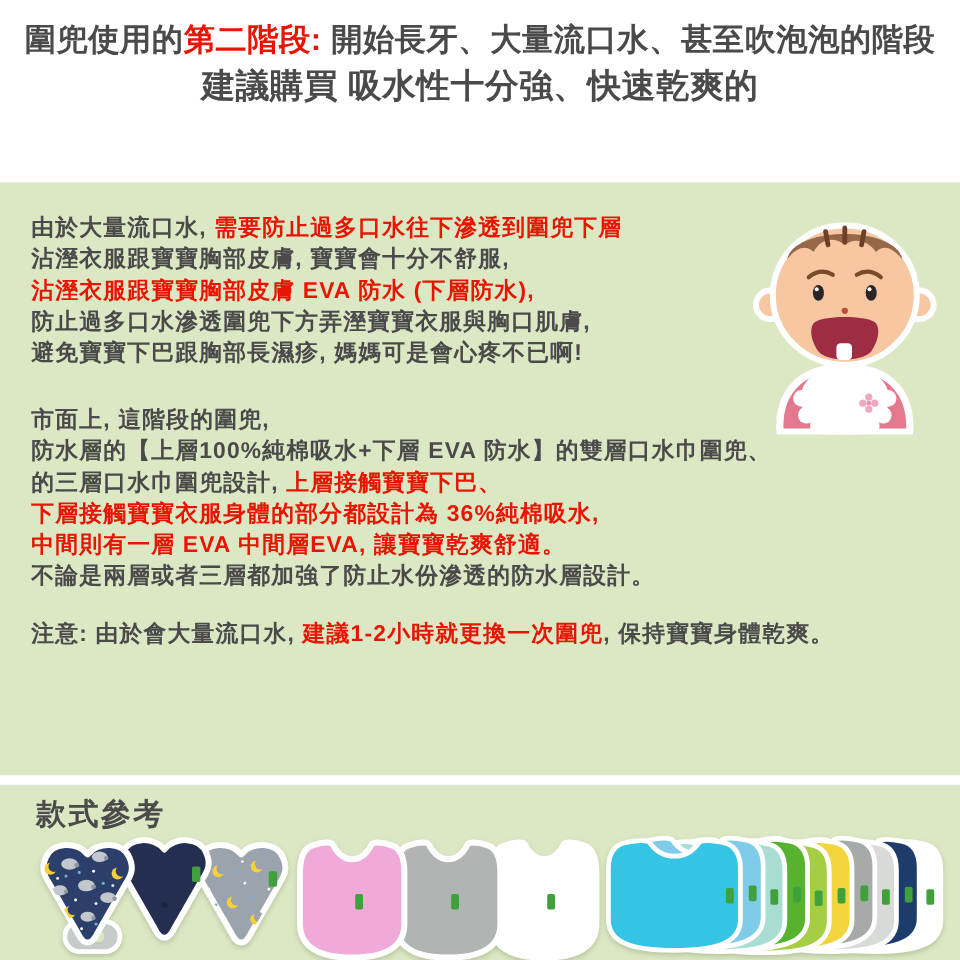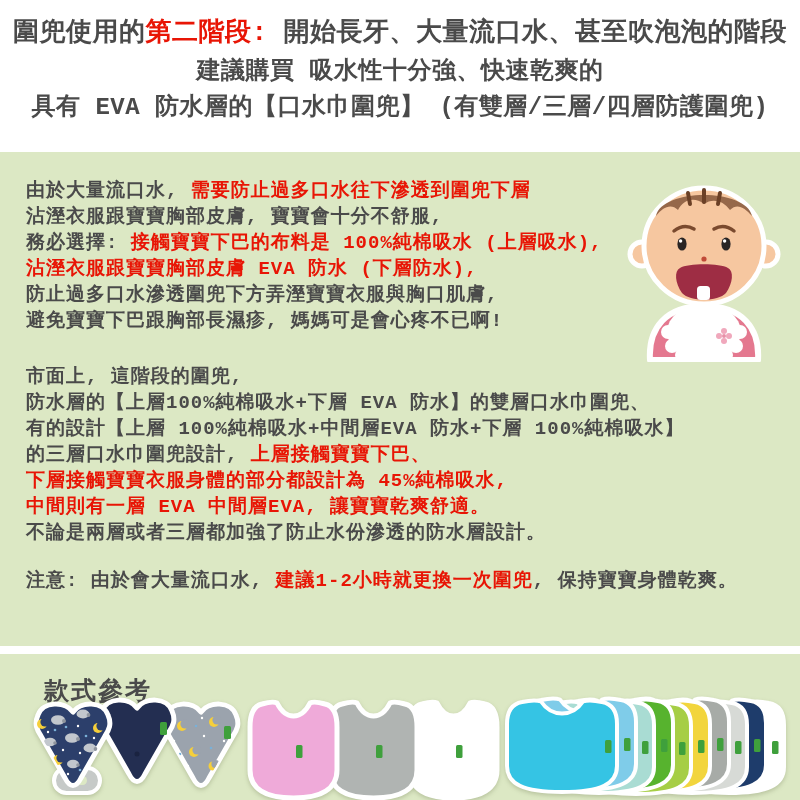--- a/index.html
+++ b/index.html
@@ -1,70 +1,67 @@
 <!DOCTYPE html>
 <html style="--red: #e81505; --dark: #4a4a4a; --green: #dce8c4;"><head>
 <meta charset="utf-8">
 <style>
   html,body{margin:0;padding:0;background:#fff;}
   .page{
     position:relative;width:800px;height:800px;background:#fff;
-    font-family:Liberation Mono, monospace;font-weight:bold;overflow:hidden;
+    font-family:Liberation Sans, sans-serif;font-weight:bold;overflow:hidden;
   }
   .seg-dark{color:var(--dark,#4a4a4a);}
   .seg-red{color:var(--red,#e81505);}
   
   .header{position:absolute;top:0;left:0;width:800px;height:152px;text-align:center;padding-top:12px;box-sizing:border-box;}
-  .header .tl{font-size:24px;line-height:36px;letter-spacing:0.5px;white-space:nowrap;}
+  .header .tl{font-size:28px;line-height:36px;letter-spacing:0.5px;white-space:nowrap;}
   .header .tl:first-child{font-size:26px;line-height:42px;}
   
   .main-box{
     position:absolute;top:152px;left:0;width:800px;height:494px;
     background:var(--green,#dce8c4);box-sizing:border-box;padding:26px 0 0 26px;
   }
   .main-box .para .tl{font-size:19px;line-height:26px;letter-spacing:1px;white-space:nowrap;}
   .para2{margin-top:30px;}
   .note{margin-top:22px;}
   .baby{position:absolute;top:22px;right:18px;}
   
   .styles-box{position:absolute;top:654px;left:0;width:800px;height:146px;background:var(--green,#dce8c4);}
-  .styles-heading{position:absolute;left:28px;top:6px;margin:16px;font-size:25px;line-height:34px;color:var(--dark,#4a4a4a);letter-spacing:2px;}
+  .styles-heading{position:absolute;left:28px;top:6px;margin:2px;font-size:25px;line-height:34px;color:var(--dark,#4a4a4a);letter-spacing:2px;}
   .product{position:absolute;filter:drop-shadow(0 2px 2px rgba(90,100,60,0.28));}
   #bandana{left:28px;top:38px;}
   #pullover{left:246px;top:40px;}
   #fan{left:502px;top:38px;}
   .sticker{stroke:#ffffff;stroke-width:5;stroke-linejoin:round;}
   .sticker-thin{stroke:#ffffff;stroke-width:4;stroke-linejoin:round;}
 </style>
 </head>
 <body>
 
 <div class="page">
 
   <header class="header">
       <div class="tl"><span class="seg-dark">圍兜使用的</span><span class="seg-red">第二階段:</span><span class="seg-dark"> 開始長牙、大量流口水、甚至吹泡泡的階段</span></div>
       <div class="tl"><span class="seg-dark">建議購買 吸水性十分強、快速乾爽的</span></div>
-      <div class="tl"><span class="seg-dark">具有 EVA 防水層的【口水巾圍兜】 (有雙層/三層/四層防護圍兜)</span></div>
     </header>
 
   <section class="main-box">
     <div class="para">
         <div class="tl"><span class="seg-dark">由於大量流口水, </span><span class="seg-red">需要防止過多口水往下滲透到圍兜下層</span></div>
         <div class="tl"><span class="seg-dark">沾溼衣服跟寶寶胸部皮膚, 寶寶會十分不舒服,</span></div>
-        <div class="tl"><span class="seg-dark">務必選擇: </span><span class="seg-red">接觸寶寶下巴的布料是 100%純棉吸水 (上層吸水),</span></div>
         <div class="tl"><span class="seg-red">沾溼衣服跟寶寶胸部皮膚 EVA 防水 (下層防水),</span></div>
         <div class="tl"><span class="seg-dark">防止過多口水滲透圍兜下方弄溼寶寶衣服與胸口肌膚,</span></div>
         <div class="tl"><span class="seg-dark">避免寶寶下巴跟胸部長濕疹, 媽媽可是會心疼不已啊!</span></div>
       </div>
     <div class="para para2">
         <div class="tl"><span class="seg-dark">市面上, 這階段的圍兜,</span></div>
         <div class="tl"><span class="seg-dark">防水層的【上層100%純棉吸水+下層 EVA 防水】的雙層口水巾圍兜、</span></div>
-        <div class="tl"><span class="seg-dark">有的設計【上層 100%純棉吸水+中間層EVA  防水+下層 100%純棉吸水】</span></div>
         <div class="tl"><span class="seg-dark">的三層口水巾圍兜設計, </span><span class="seg-red">上層接觸寶寶下巴、</span></div>
-        <div class="tl"><span class="seg-red">下層接觸寶寶衣服身體的部分都設計為 45%純棉吸水,</span></div>
+        <div class="tl"><span class="seg-red">下層接觸寶寶衣服身體的部分都設計為 36%純棉吸水,</span></div>
         <div class="tl"><span class="seg-red">中間則有一層 EVA 中間層EVA, 讓寶寶乾爽舒適。</span></div>
         <div class="tl"><span class="seg-dark">不論是兩層或者三層都加強了防止水份滲透的防水層設計。</span></div>
       </div>
     <div class="para note">
         <div class="tl"><span class="seg-dark">注意: 由於會大量流口水, </span><span class="seg-red">建議1-2小時就更換一次圍兜</span><span class="seg-dark">, 保持寶寶身體乾爽。</span></div>
       </div>
 
     <svg class="baby" width="156" height="188" viewBox="0 0 156 188" aria-hidden="true">
 
       <path d="M24,186 C22,154 40,132 78,132 C116,132 134,154 132,186 Z" fill="#e4788f" stroke="#ffffff" stroke-width="6" stroke-linejoin="round"></path>

